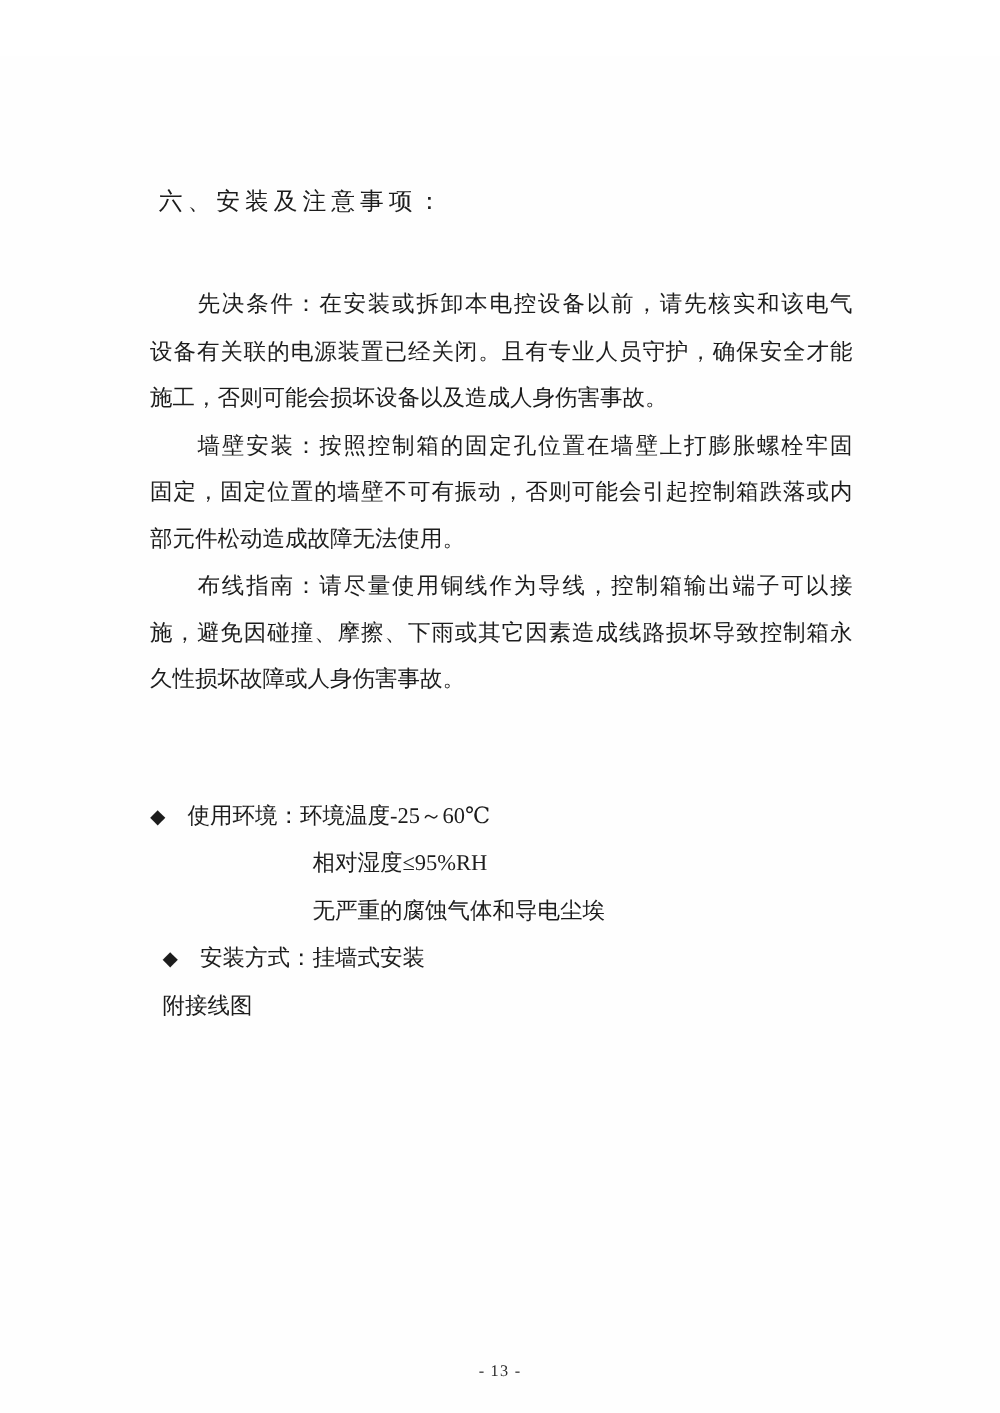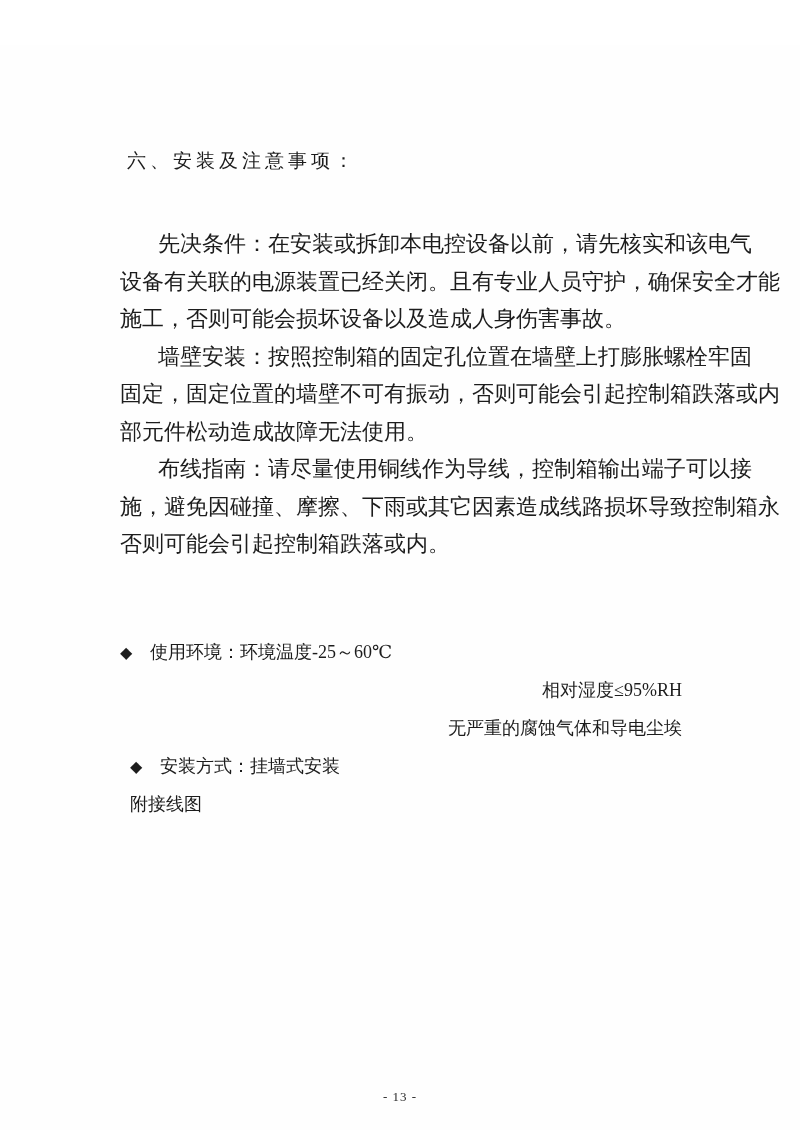--- a/index.html
+++ b/index.html
@@ -23,21 +23,21 @@
     left: 127px;
     font-size: 19px;
     letter-spacing: 4px;
     white-space: nowrap;
   }
   .body-block {
     position: absolute;
     top: 180px;
     left: 120px;
     width: 562px;
-    font-size: 22px;
+    font-size: 18px;
   }
   .line {
     height: 37.5px;
     line-height: 37.5px;
     text-align: justify;
     text-align-last: justify;
     white-space: nowrap;
   }
   .line.indent {
     padding-left: 38px;
@@ -62,21 +62,20 @@
     display: inline-block;
     width: 18px;
     margin-right: 12px;
     font-size: 16px;
   }
   .bullet-line.b2 {
     padding-left: 10px;
   }
   .bullet-sub {
     padding-left: 130px;
-    text-align: right;
   }
   .bullet-sub2 {
     padding-left: 33px;
   }
   .footer {
     position: absolute;
     top: 1044px;
     left: 0;
     width: 100%;
     text-align: center;
@@ -96,21 +95,21 @@
     <div class="line indent">先决条件：在安装或拆卸本电控设备以前，请先核实和该电气</div>
     <div class="line">设备有关联的电源装置已经关闭。且有专业人员守护，确保安全才能</div>
     <div class="line short">施工，否则可能会损坏设备以及造成人身伤害事故。</div>
 
     <div class="line indent">墙壁安装：按照控制箱的固定孔位置在墙壁上打膨胀螺栓牢固</div>
     <div class="line">固定，固定位置的墙壁不可有振动，否则可能会引起控制箱跌落或内</div>
     <div class="line short">部元件松动造成故障无法使用。</div>
 
     <div class="line indent">布线指南：请尽量使用铜线作为导线，控制箱输出端子可以接</div>
     <div class="line">施，避免因碰撞、摩擦、下雨或其它因素造成线路损坏导致控制箱永</div>
-    <div class="line short">否则可能会引起控制箱跌落或内。</div>
+    <div class="line short">久性损坏故障或人身伤害事故。</div>
   </div>
 
   <div class="bullet-block">
 
     <div class="bullet-line">
       <span class="marker">◆</span><span>使用环境：</span><span>环境温度-25～60℃</span>
     </div>
     <div class="bullet-line bullet-sub">相对湿度≤95%RH</div>
     <div class="bullet-line bullet-sub">无严重的腐蚀气体和导电尘埃</div>
 

